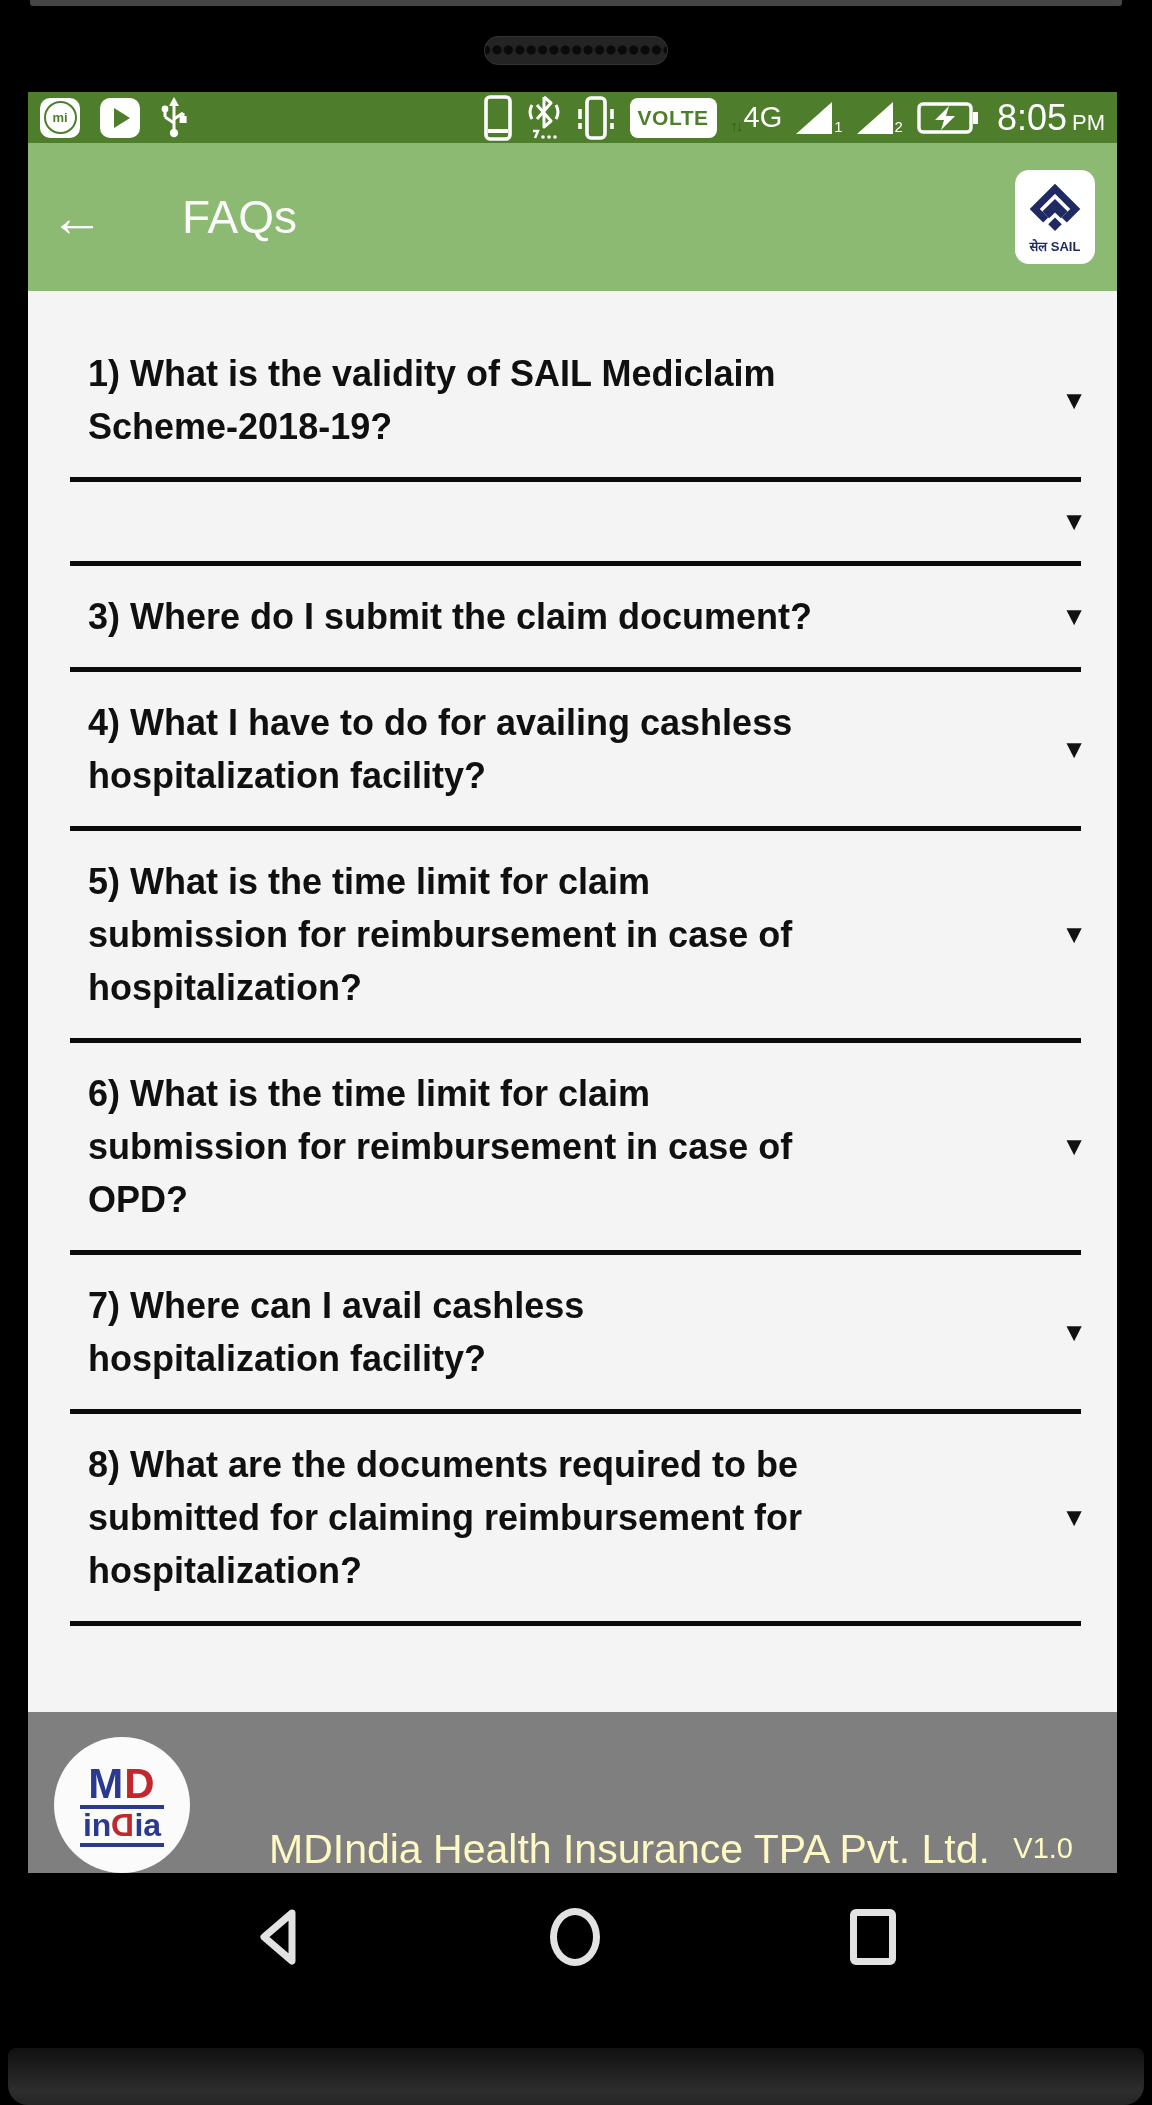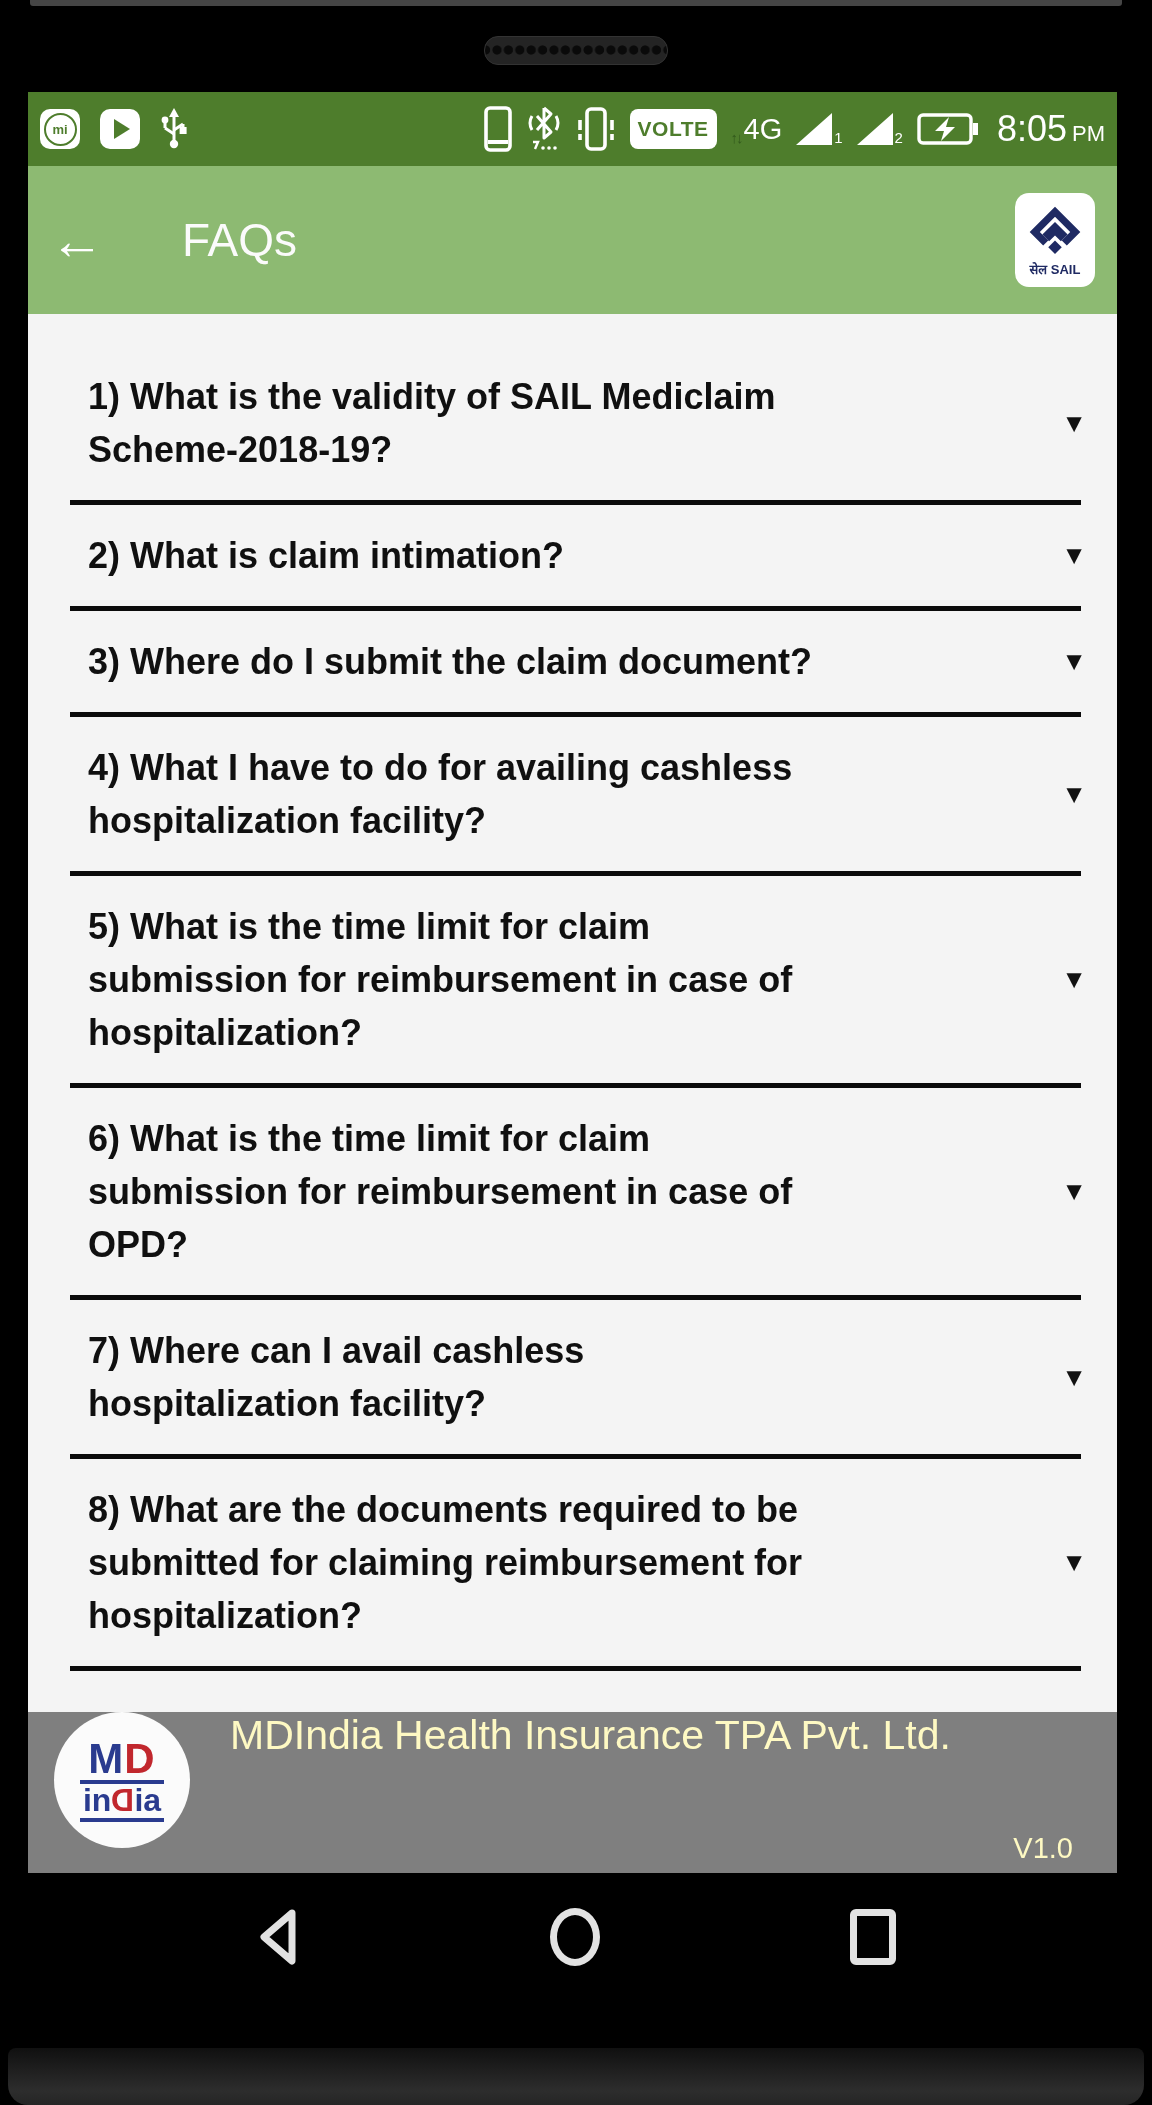--- a/index.html
+++ b/index.html
@@ -10,21 +10,21 @@
   
   .frame-top-edge{position:absolute;left:30px;right:30px;top:0;height:6px;background:#454545;border-radius:0 0 3px 3px;}
   .speaker{position:absolute;left:484px;top:36px;width:182px;height:27px;background:#242424;border:1px solid #333;border-radius:14px;
     background-image:radial-gradient(circle 4.5px at 6px 13px,#0a0a0a 4.2px,transparent 5px);
     background-size:11.4px 27px;background-position:6px 0;background-repeat:repeat-x;}
   .chin{position:absolute;left:8px;top:2048px;width:1136px;height:57px;border-radius:8px 8px 20px 20px;
     background:linear-gradient(180deg,#101010,#2d2d2d 75%,#252525);}
   
   .screen{position:absolute;left:28px;top:92px;width:1089px;height:1908px;display:flex;flex-direction:column;background:#f4f4f4;}
   
-  .statusbar{height:74px;background:#4e7d2c;display:flex;align-items:center;justify-content:space-between;padding:0 12px;flex:0 0 auto;color:#fff;}
+  .statusbar{height:51px;background:#4e7d2c;display:flex;align-items:center;justify-content:space-between;padding:0 12px;flex:0 0 auto;color:#fff;}
   .sb-left{display:flex;align-items:center;gap:20px;}
   .sb-right{display:flex;align-items:center;gap:14px;}
   .app-chip{width:40px;height:40px;background:#fff;border-radius:10px;display:flex;align-items:center;justify-content:center;}
   .mi-ring{width:29px;height:29px;border:2.5px solid #4e7d2c;border-radius:50%;display:flex;align-items:center;justify-content:center;
     font-size:13px;font-weight:bold;color:#4e7d2c;}
   .yt-play{width:0;height:0;border-left:16px solid #4e7d2c;border-top:10px solid transparent;border-bottom:10px solid transparent;margin-left:4px;}
   .sb-svg{display:block;}
   .volte{background:#fff;color:#4e7d2c;font-weight:bold;font-size:21px;border-radius:8px;padding:8px 8px;letter-spacing:.5px;}
   .net4g{display:flex;align-items:flex-start;gap:2px;}
   .net4g .g{font-size:29px;font-weight:400;color:#fff;}
@@ -43,21 +43,21 @@
   .sail-box{width:80px;height:92px;background:#fff;border-radius:14px;display:flex;flex-direction:column;align-items:center;justify-content:center;padding-top:2px;}
   .sail-caption{font-size:13px;font-weight:bold;color:#1f2a63;margin-top:1px;}
   
   .content{flex:1;background:#f4f4f4;padding-top:32px;overflow:hidden;}
   .faq-row{display:flex;align-items:center;padding:24px 30px 24px 60px;}
   .question{flex:0 1 auto;max-width:880px;font-size:36px;font-weight:bold;color:#101010;line-height:53px;white-space:pre-line;}
   .qspacer{flex:1;}
   .dd-arrow{font-size:26px;color:#111;margin-left:10px;flex:0 0 auto;}
   .divider{height:5px;background:#0b0b0b;margin:0 36px 0 42px;}
   
-  .footer{height:161px;background:#7f7f7f;display:flex;align-items:flex-start;padding:0 26px;position:relative;flex:0 0 auto;}
+  .footer{height:161px;background:#7f7f7f;display:flex;align-items:flex-end;padding:0 26px;position:relative;flex:0 0 auto;gap:39px;}
   .md-logo{width:136px;height:136px;background:#fbfbfb;border-radius:50%;display:flex;flex-direction:column;align-items:center;justify-content:center;flex:0 0 auto;}
   .md-top{font-size:42px;font-weight:bold;line-height:1;letter-spacing:1px;}
   .md-top .m{color:#2a3b8f;}
   .md-top .d{color:#c1272d;}
   .md-bottom{font-size:32px;font-weight:bold;line-height:1.05;color:#2a3b8f;border-top:4px solid #2a3b8f;border-bottom:4px solid #2a3b8f;padding:0 3px;}
   .md-bottom .flip{display:inline-block;transform:scaleX(-1);color:#c1272d;}
   .company{color:#fef9c3;font-size:41px;margin-left:40px;font-weight:400;}
   .version{position:absolute;right:44px;bottom:8px;color:#fef9c3;font-size:29px;}
   
   .navbar{height:127px;background:#000;position:relative;flex:0 0 auto;}
@@ -160,21 +160,20 @@
 
     <div class="faq-row">
       <div class="question">1) What is the validity of SAIL Mediclaim
 Scheme-2018-19?</div>
       <div class="qspacer"></div>
       <div class="dd-arrow">▼</div>
     </div>
     <div class="divider"></div>
 
     <div class="faq-row">
-      <div class="question">2) What is claim intimation?</div>
       <div class="qspacer"></div>
       <div class="dd-arrow">▼</div>
     </div>
     <div class="divider"></div>
 
     <div class="faq-row">
       <div class="question">3) Where do I submit the claim document?</div>
       <div class="qspacer"></div>
       <div class="dd-arrow">▼</div>
     </div>

